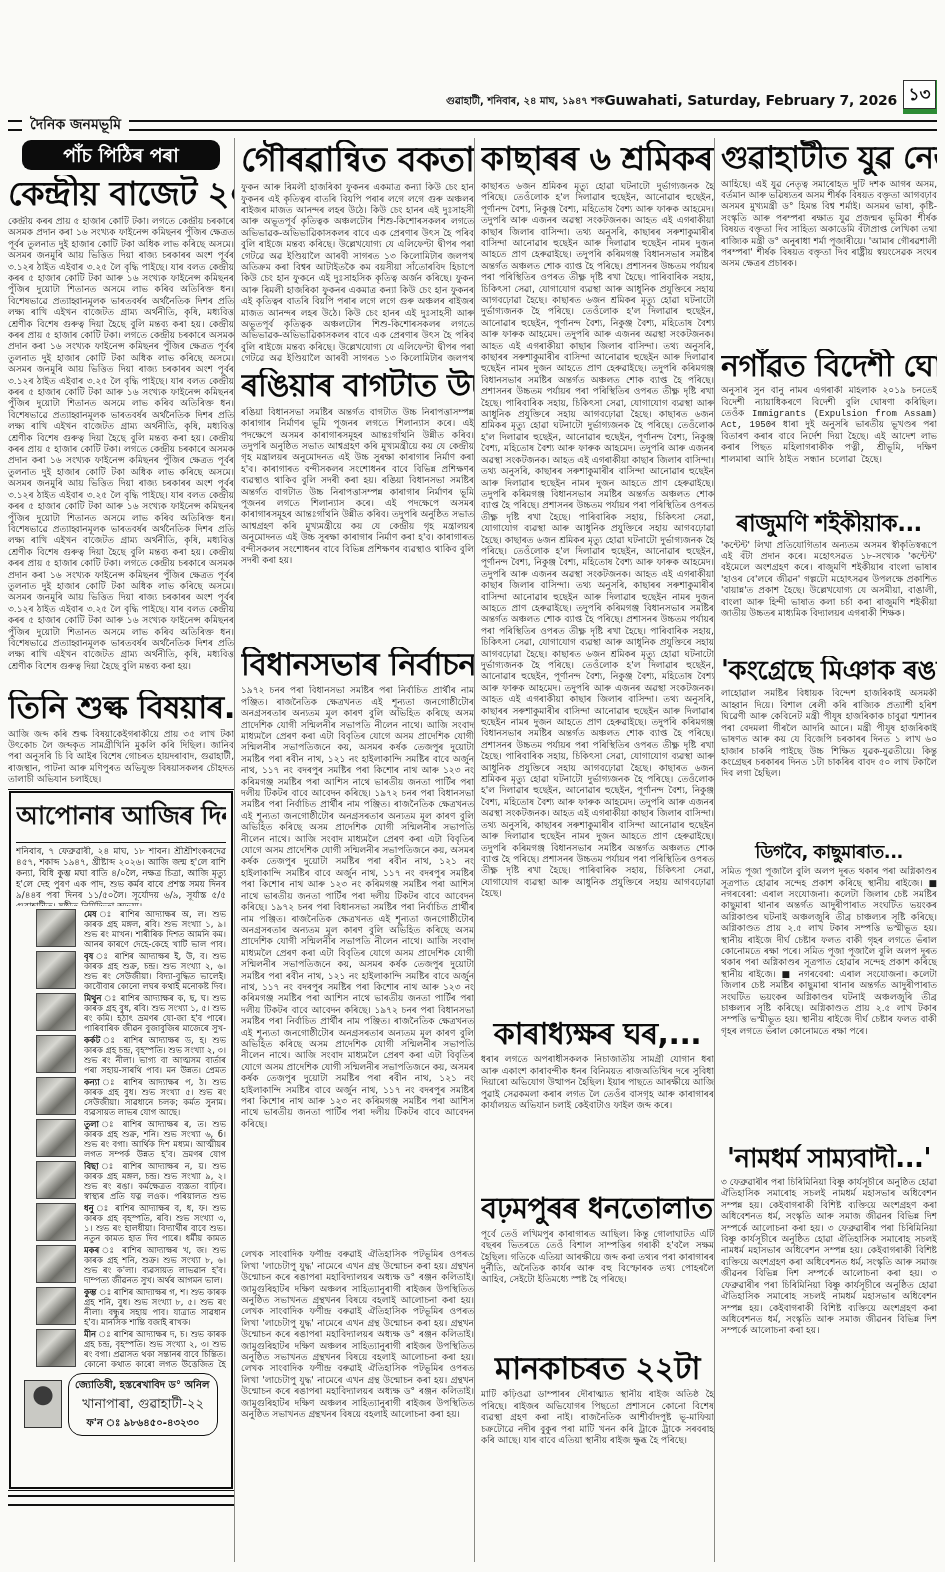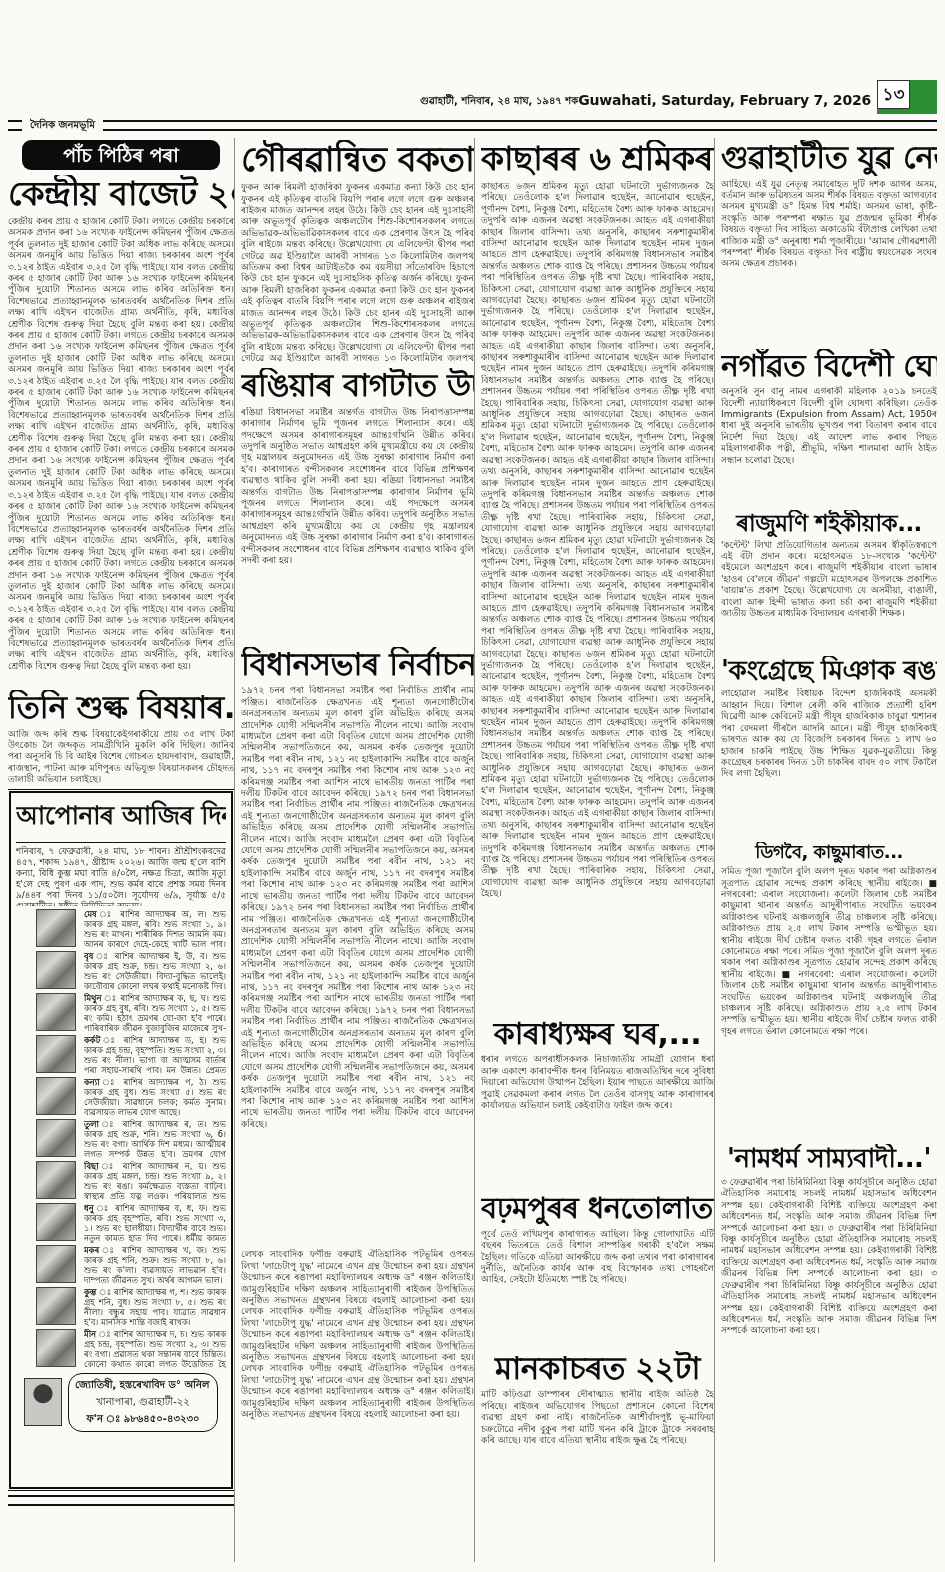--- a/index.html
+++ b/index.html
@@ -6,26 +6,26 @@
   .page{
     width:945px;height:1572px;background:#fafaf7;margin:0 auto;
     font-family:"DejaVu Sans","Liberation Sans",sans-serif;color:#141414;
     box-sizing:border-box;padding:80px 8px 0 8px;overflow:hidden;position:relative;
   }
   
   .topbar{display:flex;justify-content:flex-end;align-items:flex-end;height:34px;}
   .date-as{font-size:10px;font-weight:600;padding-bottom:4px;}
   .date-en-wrap{display:flex;align-items:flex-end;gap:6px;}
   .date-en{font-size:14px;font-weight:700;padding-bottom:6px;letter-spacing:-0.2px;}
-  .pagenum-box{position:relative;width:60px;height:34px;background:#2c8c34;display:inline-block;}
+  .pagenum-box{position:relative;width:34px;height:34px;background:#2c8c34;display:inline-block;}
   .pagenum{position:absolute;top:0;left:0;width:31px;height:27px;background:#fff;border:1px solid #333;
     display:flex;align-items:center;justify-content:center;font-size:17px;font-weight:700;color:#111;}
   .mastrow{display:flex;align-items:center;margin-top:2px;height:18px;}
   .mast-dash{width:14px;height:7px;border-top:2px solid #111;border-bottom:2px solid #111;margin-right:4px;}
-  .masthead{font-size:10px;font-weight:700;white-space:nowrap;padding:0 4px;}
+  .masthead{font-size:14px;font-weight:700;white-space:nowrap;padding:0 4px;}
   .mast-rule{flex:1;height:7px;border-top:2px solid #111;border-bottom:2px solid #111;margin-left:4px;}
   
   .columns{display:flex;height:1424px;overflow:hidden;margin-top:4px;}
   .col{box-sizing:border-box;overflow:hidden;}
   .col+.col{border-left:1px solid #8a8a85;padding-left:6px;}
   #c0{width:226px;} #c1{width:240px;} #c2{width:240px;} #c3{flex:1;}
   .banner{background:#0c0c0c;color:#fff;border-radius:9px;width:88%;margin:2px auto 5px auto;
     text-align:center;font-weight:700;font-size:19px;line-height:30px;height:30px;overflow:hidden;}
   .headline{font-weight:700;text-align:center;margin:2px 0 3px 0;color:#0b0b0b;
     white-space:nowrap;overflow:hidden;line-height:1.15;letter-spacing:-0.5px;}
@@ -41,21 +41,21 @@
   .zrow{display:flex;gap:8px;margin-bottom:2px;padding-left:20px;}
   .zicon{width:38px;height:36px;flex:0 0 38px;border:1px solid #444;
     background:linear-gradient(135deg,#9a9a94 0%,#d8d8d2 35%,#6f6f69 65%,#b5b5af 100%);}
   .ztext{font-size:8.4px;line-height:10.2px;text-align:justify;height:40px;overflow:hidden;}
   .ztext b{font-weight:700;}
   .hfoot{display:flex;align-items:center;gap:6px;margin-top:4px;padding:0 8px;}
   .hphoto{width:36px;height:46px;flex:0 0 36px;border:1px solid #333;
     background:radial-gradient(circle at 50% 32%,#3a3a3a 0 9px,#c9c9c4 10px),linear-gradient(#d6d6d0,#9a9a94);}
   .hcard{flex:1;border:1.5px solid #111;border-radius:14px;text-align:center;padding:3px 6px;overflow:hidden;}
   .hcard .l1{font-size:10px;font-weight:700;white-space:nowrap;overflow:hidden;}
-  .hcard .l2{font-size:10px;white-space:nowrap;overflow:hidden;}
+  .hcard .l2{font-size:13px;white-space:nowrap;overflow:hidden;}
   .hcard .l3{font-size:10px;font-weight:700;white-space:nowrap;overflow:hidden;}
 </style>
 </head>
 <body>
 
 <div class="page">
   <div class="topbar">
     <span class="date-as">গুৱাহাটী, শনিবাৰ, ২৪ মাঘ, ১৯৪৭ শক</span>
     <span class="date-en-wrap">
       <span class="date-en">Guwahati, Saturday, February 7, 2026</span>
@@ -150,21 +150,21 @@
         <p class="bodytext" style="height: 134px;">ধৰাৰ লগতে অপৰাধীসকলক নিচাজাতীয় সামগ্ৰী যোগান ধৰা আৰু একাংশ কাৰাবন্দীক ধনৰ বিনিময়ত ৰাজঅতিথিৰ দৰে সুবিধা দিয়াৰো অভিযোগ উত্থাপন হৈছিল। ইয়াৰ পাছতে আৰক্ষীয়ে আজি পুৱাই সেৱকমলা কৰাৰ লগত লৈ তেওঁৰ বাসগৃহ আৰু কাৰাগাৰৰ কাৰ্যালয়ত অভিযান চলাই কেইবাটাও ফাইল জব্দ কৰে।</p>
         <h2 class="headline" style="font-size: 29px;">বঢ়মপুৰৰ ধনতোলাত...</h2>
         <p class="bodytext" style="height: 118px;">পূৰ্বে তেওঁ লখিমপুৰ কাৰাগাৰত আছিল। কিন্তু গোলাঘাটত এটি বছৰৰ ভিতৰতে তেওঁ বিশাল সাম্পত্তিৰ গৰাকী হ'বলৈ সক্ষম হৈছিল। গতিকে এতিয়া আৰক্ষীয়ে জব্দ কৰা তথ্যৰ পৰা কাৰাগাৰৰ দুৰ্নীতি, অনৈতিক কাৰ্যৰ আৰু বহু বিস্ফোৰক তথ্য পোহৰলৈ আহিব, সেইটো ইতিমধ্যে স্পষ্ট হৈ পৰিছে।</p>
         <h2 class="headline" style="font-size: 31px;">মানকাচৰত ২২টা</h2>
         <p class="bodytext" style="height: 150px;">মাটি কঢ়িওৱা ডাম্পাৰৰ দৌৰাত্ম্যত স্থানীয় ৰাইজ অতিষ্ঠ হৈ পৰিছে। ৰাইজৰ অভিযোগৰ পিছতো প্ৰশাসনে কোনো বিশেষ ব্যৱস্থা গ্ৰহণ কৰা নাই। ৰাজনৈতিক আশীৰ্বাদপুষ্ট ভূ-মাফিয়া চক্ৰটোৱে নদীৰ বুকুৰ পৰা মাটি খনন কৰি ট্ৰাকে ট্ৰাকে সৰবৰাহ কৰি আছে। যাৰ বাবে এতিয়া স্থানীয় ৰাইজ ক্ষুব্ধ হৈ পৰিছে।</p>
       </section>
     <section class="col" id="c3">
         <h2 class="headline" style="font-size: 31px;">গুৱাহাটীত যুৱ নেতৃত্ব...</h2>
         <p class="bodytext" style="height: 166px;">আহিছে। এই যুৱ নেতৃত্ব সমাৰোহত দুটি দশক আগৰ অসম, বৰ্তমান আৰু ভৱিষ্যতৰ অসম শীৰ্ষক বিষয়ত বক্তৃতা আগবঢ়াব অসমৰ মুখ্যমন্ত্ৰী ড° হিমন্ত বিশ্ব শৰ্মাই। অসমৰ ভাষা, কৃষ্টি-সংস্কৃতি আৰু পৰম্পৰা ৰক্ষাত যুৱ প্ৰজন্মৰ ভূমিকা শীৰ্ষক বিষয়ত বক্তৃতা দিব সাহিত্য অকাডেমি বঁটাপ্ৰাপ্ত লেখিকা তথা ৰাজ্যিক মন্ত্ৰী ড° অনুৰাধা শৰ্মা পূজাৰীয়ে। 'আমাৰ গৌৰৱশালী পৰম্পৰা' শীৰ্ষক বিষয়ত বক্তৃতা দিব ৰাষ্ট্ৰীয় স্বয়ংসেৱক সংঘৰ অসম ক্ষেত্ৰৰ প্ৰচাৰক।</p>
         <h2 class="headline" style="font-size: 30px;">নগাঁৱত বিদেশী ঘোষিত...</h2>
-        <p class="bodytext" style="height: 120px;">অনুসৰি সুন বানু নামৰ এগৰাকী মহিলাক ২০১৯ চনতেই বিদেশী ন্যায়াধিকৰণে বিদেশী বুলি ঘোষণা কৰিছিল। তেওঁক Immigrants (Expulsion from Assam) Act, 1950ৰ ধাৰা দুই অনুসৰি ভাৰতীয় ভূখণ্ডৰ পৰা বিতাৰণ কৰাৰ বাবে নিৰ্দেশ দিয়া হৈছে। এই আদেশ লাভ কৰাৰ পিছত মহিলাগৰাকীক পত্নী, শ্ৰীভূমি, দক্ষিণ শালমাৰা আদি ঠাইত সন্ধান চলোৱা হৈছে।</p>
+        <p class="bodytext" style="height: 120px; font-family: Liberation Mono, monospace;">অনুসৰি সুন বানু নামৰ এগৰাকী মহিলাক ২০১৯ চনতেই বিদেশী ন্যায়াধিকৰণে বিদেশী বুলি ঘোষণা কৰিছিল। তেওঁক Immigrants (Expulsion from Assam) Act, 1950ৰ ধাৰা দুই অনুসৰি ভাৰতীয় ভূখণ্ডৰ পৰা বিতাৰণ কৰাৰ বাবে নিৰ্দেশ দিয়া হৈছে। এই আদেশ লাভ কৰাৰ পিছত মহিলাগৰাকীক পত্নী, শ্ৰীভূমি, দক্ষিণ শালমাৰা আদি ঠাইত সন্ধান চলোৱা হৈছে।</p>
         <h2 class="headline" style="font-size: 23px;">ৰাজুমণি শইকীয়াক...</h2>
         <p class="bodytext" style="height: 112px;">'কন্টেন্ট' লিখা প্ৰতিযোগিতাৰ অন্যতম অসমৰ স্বীকৃতিস্বৰূপে এই বঁটা প্ৰদান কৰে। মহোৎসৱত ১৮-সংখ্যক 'কন্টেন্ট' বইমেলে অংশগ্ৰহণ কৰে। ৰাজুমণি শইকীয়াৰ বাংলা ভাষাৰ 'হাওৰ বে'লৰে জীৱন' গল্পটো মহোৎসৱৰ উপলক্ষে প্ৰকাশিত 'বায়ান্ন'ত প্ৰকাশ হৈছে। উল্লেখযোগ্য যে অসমীয়া, বাঙালী, বাংলা আৰু হিন্দী ভাষাত কলা চৰ্চা কৰা ৰাজুমণি শইকীয়া জাতীয় উচ্চতৰ মাধ্যমিক বিদ্যালয়ৰ এগৰাকী শিক্ষক।</p>
         <h2 class="headline" style="font-size: 26px;">'কংগ্ৰেছে মিঞাক ৰঙা...'</h2>
         <p class="bodytext" style="height: 150px;">লাহোৱাল সমষ্টিৰ বিধায়ক বিন্দেশ হাজৰিকাই অসমকী আহ্বান দিয়ে। বিশাল ৰেলী কৰি ৰাজ্যিক প্ৰত্যাশী হৰিশ ঘিৱেণী আৰু কেবিনেট মন্ত্ৰী পীযূষ হাজৰিকাক চাবুৱা শ্মশানৰ পৰা বেদমলা গীৰলৈ আদৰি আনে। মন্ত্ৰী পীযূষ হাজৰিকাই ভাষণত আৰু কয় যে বিজেপি চৰকাৰৰ দিনত ১ লাখ ৬০ হাজাৰ চাকৰি পাইছে উচ্চ শিক্ষিত যুৱক-যুৱতীয়ে। কিন্তু কংগ্ৰেছৰ চৰকাৰৰ দিনত ১টা চাকৰিৰ বাবদ ৫০ লাখ টকালৈ দিব লগা হৈছিল।</p>
         <h2 class="headline" style="font-size: 18px;">ডিগবৈ, কাছুমাৰাত...</h2>
         <p class="bodytext" style="height: 274px;">সমিত পূজা পূজালৈ বুলি অলপ দূৰত থকাৰ পৰা অগ্নিকাণ্ডৰ সূত্ৰপাত হোৱাৰ সন্দেহ প্ৰকাশ কৰিছে স্থানীয় ৰাইজে। ■ নগৰবেৰা: এৰাল সংযোজনা। কলেটা জিলাৰ চেষ্ট সমষ্টিৰ কাছুমাৰা থানাৰ অন্তৰ্গত আদুৰীপাৰাত সংঘটিত ভয়ংকৰ অগ্নিকাণ্ডৰ ঘটনাই অঞ্চলজুৰি তীব্ৰ চাঞ্চল্যৰ সৃষ্টি কৰিছে। অগ্নিকাণ্ডত প্ৰায় ২.৫ লাখ টকাৰ সম্পত্তি ভস্মীভূত হয়। স্থানীয় ৰাইজে দীৰ্ঘ চেষ্টাৰ ফলত বাকী গৃহৰ লগতে ভঁৰাল কোনোমতে ৰক্ষা পৰে। সমিত পূজা পূজালৈ বুলি অলপ দূৰত থকাৰ পৰা অগ্নিকাণ্ডৰ সূত্ৰপাত হোৱাৰ সন্দেহ প্ৰকাশ কৰিছে স্থানীয় ৰাইজে। ■ নগৰবেৰা: এৰাল সংযোজনা। কলেটা জিলাৰ চেষ্ট সমষ্টিৰ কাছুমাৰা থানাৰ অন্তৰ্গত আদুৰীপাৰাত সংঘটিত ভয়ংকৰ অগ্নিকাণ্ডৰ ঘটনাই অঞ্চলজুৰি তীব্ৰ চাঞ্চল্যৰ সৃষ্টি কৰিছে। অগ্নিকাণ্ডত প্ৰায় ২.৫ লাখ টকাৰ সম্পত্তি ভস্মীভূত হয়। স্থানীয় ৰাইজে দীৰ্ঘ চেষ্টাৰ ফলত বাকী গৃহৰ লগতে ভঁৰাল কোনোমতে ৰক্ষা পৰে।</p>
         <h2 class="headline" style="font-size: 26px;">'নামধৰ্ম সাম্যবাদী...'</h2>
         <p class="bodytext" style="height: 356px;">৩ ফেব্ৰুৱাৰীৰ পৰা চিৰিমিনিয়া বিষ্ণু কাৰ্যসূচীৰে অনুষ্ঠিত হোৱা ঐতিহাসিক সমাৰোহ সচলই নামধৰ্ম মহাসভাৰ অধিবেশন সম্পন্ন হয়। কেইবাগৰাকী বিশিষ্ট ব্যক্তিয়ে অংশগ্ৰহণ কৰা অধিবেশনত ধৰ্ম, সংস্কৃতি আৰু সমাজ জীৱনৰ বিভিন্ন দিশ সম্পৰ্কে আলোচনা কৰা হয়। ৩ ফেব্ৰুৱাৰীৰ পৰা চিৰিমিনিয়া বিষ্ণু কাৰ্যসূচীৰে অনুষ্ঠিত হোৱা ঐতিহাসিক সমাৰোহ সচলই নামধৰ্ম মহাসভাৰ অধিবেশন সম্পন্ন হয়। কেইবাগৰাকী বিশিষ্ট ব্যক্তিয়ে অংশগ্ৰহণ কৰা অধিবেশনত ধৰ্ম, সংস্কৃতি আৰু সমাজ জীৱনৰ বিভিন্ন দিশ সম্পৰ্কে আলোচনা কৰা হয়। ৩ ফেব্ৰুৱাৰীৰ পৰা চিৰিমিনিয়া বিষ্ণু কাৰ্যসূচীৰে অনুষ্ঠিত হোৱা ঐতিহাসিক সমাৰোহ সচলই নামধৰ্ম মহাসভাৰ অধিবেশন সম্পন্ন হয়। কেইবাগৰাকী বিশিষ্ট ব্যক্তিয়ে অংশগ্ৰহণ কৰা অধিবেশনত ধৰ্ম, সংস্কৃতি আৰু সমাজ জীৱনৰ বিভিন্ন দিশ সম্পৰ্কে আলোচনা কৰা হয়।</p>
       </section>
   </div>

